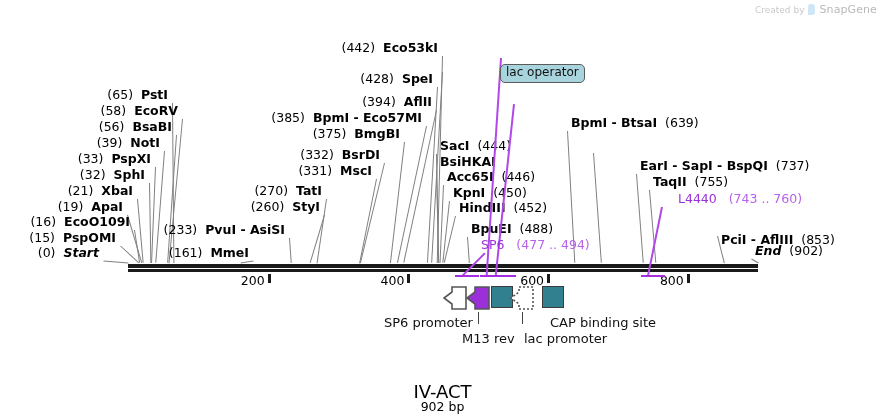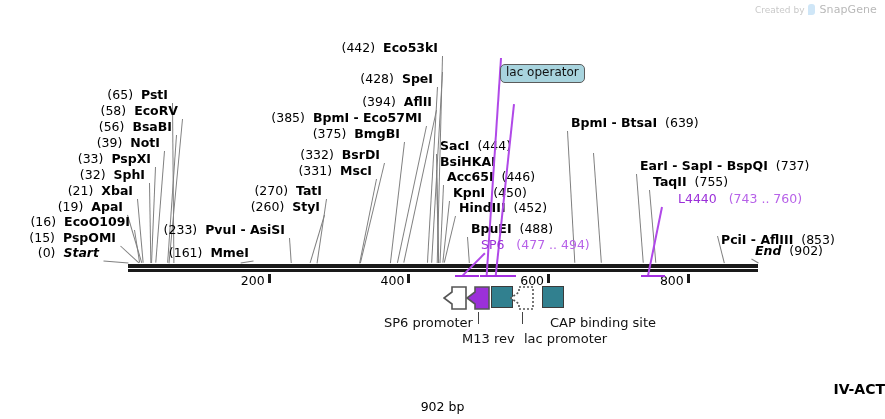--- a/index.html
+++ b/index.html
@@ -38,21 +38,21 @@
   .pleader{position:absolute;background:#b048e8;width:1.5px;transform-origin:top center;}
 
   .fbracket{position:absolute;height:7px;border-left:2px solid #a32fe0;border-bottom:2px solid #a32fe0;
             border-right:2px solid #a32fe0;box-sizing:border-box;}
   .fbracket.plain{border-left:none;border-right:none;}
 
   .glyph{position:absolute;}
   .flabel{position:absolute;font-size:13px;color:#111;white-space:nowrap;line-height:1;}
   .fstem{position:absolute;background:#444;width:1px;}
 
-  .title{position:absolute;width:100%;text-align:right;font-weight:bold;font-size:14px;color:#000;}
+  .title{position:absolute;width:100%;text-align:center;font-weight:normal;font-size:18px;color:#000;}
   .subtitle{position:absolute;width:100%;text-align:center;font-size:12.5px;color:#000;}
 </style>
 </head>
 <body>
 
 <div id="map">
     <div class="axis" style="left: 128px; top: 264px; width: 630px; height: 4px;"></div>
     <div class="axis" style="left: 128px; top: 269px; width: 630px; height: 3px;"></div>
     <div class="tickmark" style="left: 267.69px; top: 274px; height: 9px;"></div>
     <div class="ticklabel" style="left: 264.69px; top: 275px;">200</div>

